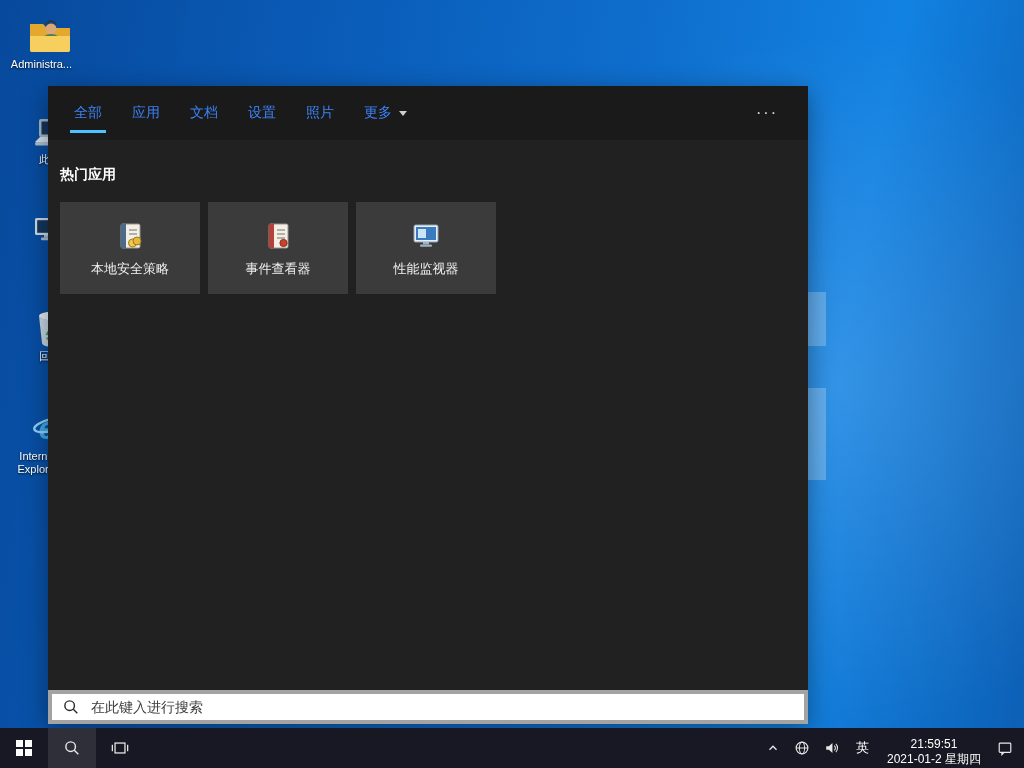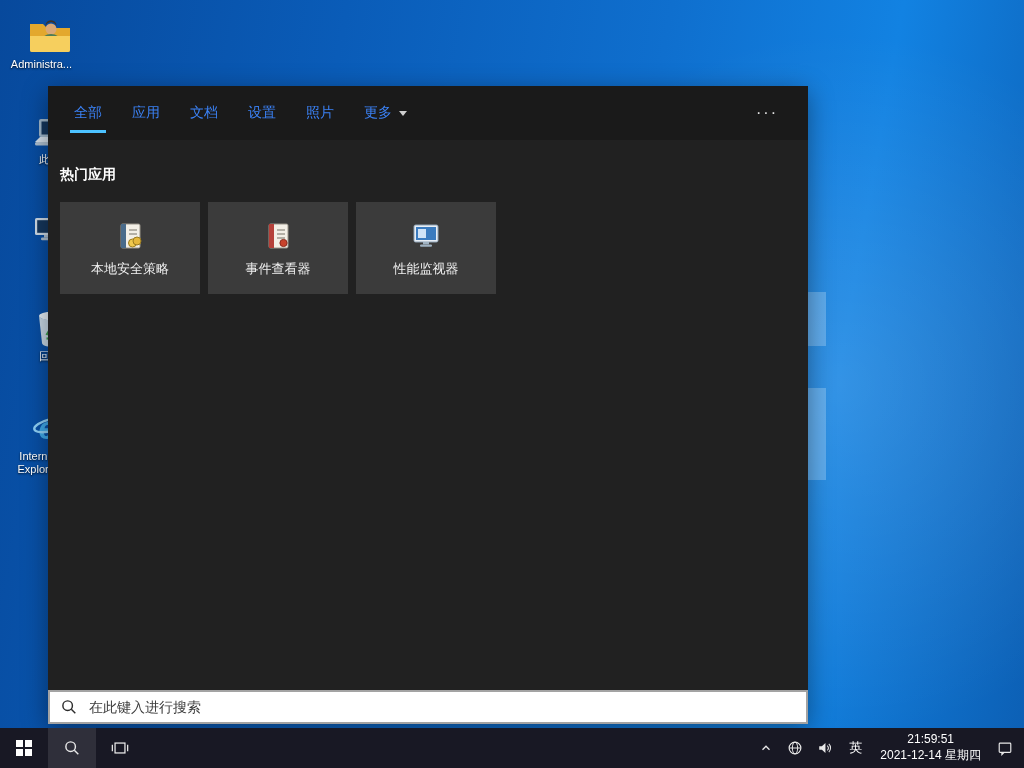--- a/index.html
+++ b/index.html
@@ -59,42 +59,42 @@
   .section-title{font-size:14px;font-weight:bold;color:#fff;margin-bottom:18px;}
   .tiles{display:flex;gap:8px;}
   .tile{
     width:140px;height:92px;background:#3b3b3b;display:flex;flex-direction:column;
     align-items:center;justify-content:center;gap:10px;cursor:pointer;
   }
   .tile-icon{width:32px;height:32px;flex:none;}
   .tile-label{font-size:13px;color:#f0f0f0;text-align:center;line-height:1.1;}
   .search-bar{
     flex:none;height:34px;background:#fff;display:flex;align-items:center;
-    padding:8px 10px;gap:9px;border:2px solid #a3a3a3;box-sizing:border-box;
+    padding:8px 10px;gap:9px;border:4px solid #a3a3a3;box-sizing:border-box;
   }
   .sb-icon{flex:none;display:flex;align-items:center;}
   .sb-input{
     flex:1;border:none;outline:none;font-size:14px;color:#1a1a1a;
     font-family:"Liberation Sans","DejaVu Sans",sans-serif;background:transparent;
   }
   .sb-input::placeholder{color:#3c3c3c;opacity:1;}
   
   .taskbar{
     position:absolute;left:0;right:0;bottom:0;height:40px;background:#181824;
     display:flex;align-items:stretch;z-index:20;
   }
   .task-btn{width:48px;display:flex;align-items:center;justify-content:center;cursor:pointer;}
   .task-btn.active{background:rgba(255,255,255,.10);}
   .win-logo{display:inline-grid;grid-template-columns:7px 7px;grid-template-rows:7px 7px;gap:2px;}
   .win-logo i{background:#fff;display:block;}
   .tray{margin-left:auto;display:flex;align-items:stretch;padding-right:4px;}
   .tray-btn{display:flex;align-items:center;justify-content:center;padding:0 7px;cursor:pointer;}
   .ime{font-size:13px;color:#fff;padding:0 9px;}
   .clock{
-    display:flex;flex-direction:column;align-items:center;justify-content:center;
+    display:flex;flex-direction:column;align-items:center;justify-content:flex-end;
     font-size:12px;color:#fff;line-height:1.3;padding:0 9px;cursor:pointer;text-align:center;
   }
 </style>
 </head>
 <body>
 
 <div class="screen">
 
   <div class="wallpaper">
     <div class="beam beam-a"></div>
@@ -281,21 +281,21 @@
       </div>
       <div class="tray-btn">
         <svg viewBox="0 0 18 18" width="16" height="16">
           <path d="M2.5 7 h3 l4 -3.6 v11.2 l-4 -3.6 h-3 z" fill="#e8e8e8"></path>
           <path d="M11.5 6.2 a4 4 0 0 1 0 5.6 M13.3 4.4 a6.5 6.5 0 0 1 0 9.2" fill="none" stroke="#e8e8e8" stroke-width="1.2"></path>
         </svg>
       </div>
       <div class="tray-btn ime">英</div>
       <div class="clock">
         <div>21:59:51</div>
-        <div>2021-12-14 星期四</div>
+        <div>2021-01-2 星期四</div>
       </div>
       <div class="tray-btn">
         <svg viewBox="0 0 18 18" width="16" height="16">
           <rect x="2.5" y="3.5" width="13" height="10.5" rx="1" fill="none" stroke="#e8e8e8" stroke-width="1.3"></rect>
           <path d="M5.5 14 v2.4 l2.6 -2.4" fill="none" stroke="#e8e8e8" stroke-width="1.3"></path>
         </svg>
       </div>
     </div>
   </div>
 

